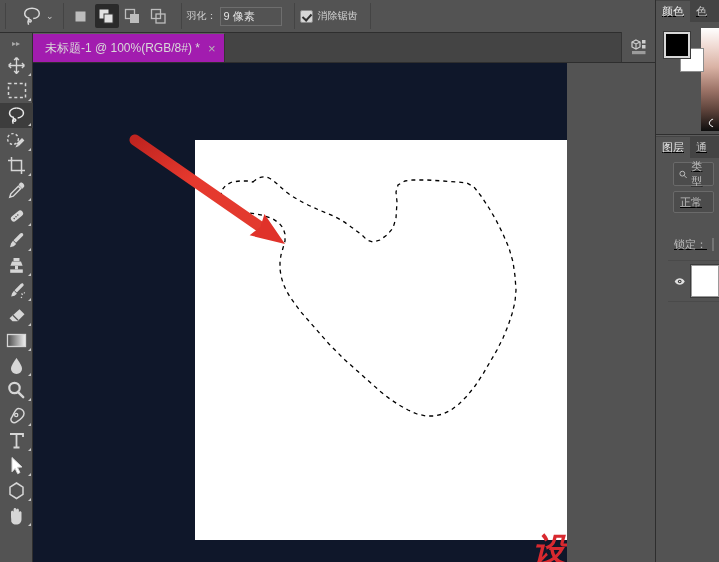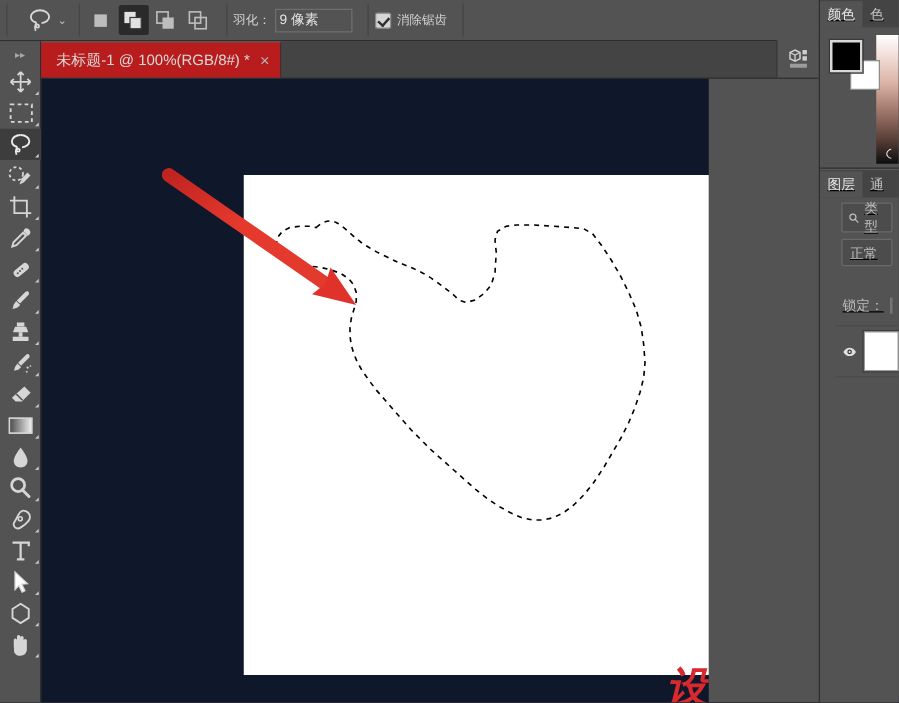--- a/index.html
+++ b/index.html
@@ -115,21 +115,21 @@
   
   #tabbar {
     position: absolute; left: 33px; top: 33px;
     width: 622px; height: 30px;
     background: #444444;
     border-bottom: 1px solid #2e2e2e;
     display: flex; align-items: flex-end;
   }
   #doc-tab {
     height: 29px;
-    background: #b91c1c;
+    background: #a21caf;
     display: flex; align-items: center;
     padding: 0 8px 0 12px;
     gap: 8px;
     border-right: 1px solid #343434;
     border-top: 1px solid #5e5e5e;
   }
   #doc-tab-title { font-size: 12px; color: #d9d9d9; white-space: nowrap; }
   #doc-tab-close { font-size: 13px; color: #b5b5b5; line-height: 1; }
   #tabbar-spacer { flex: 1; height: 100%; }
   #arrange-btn {

